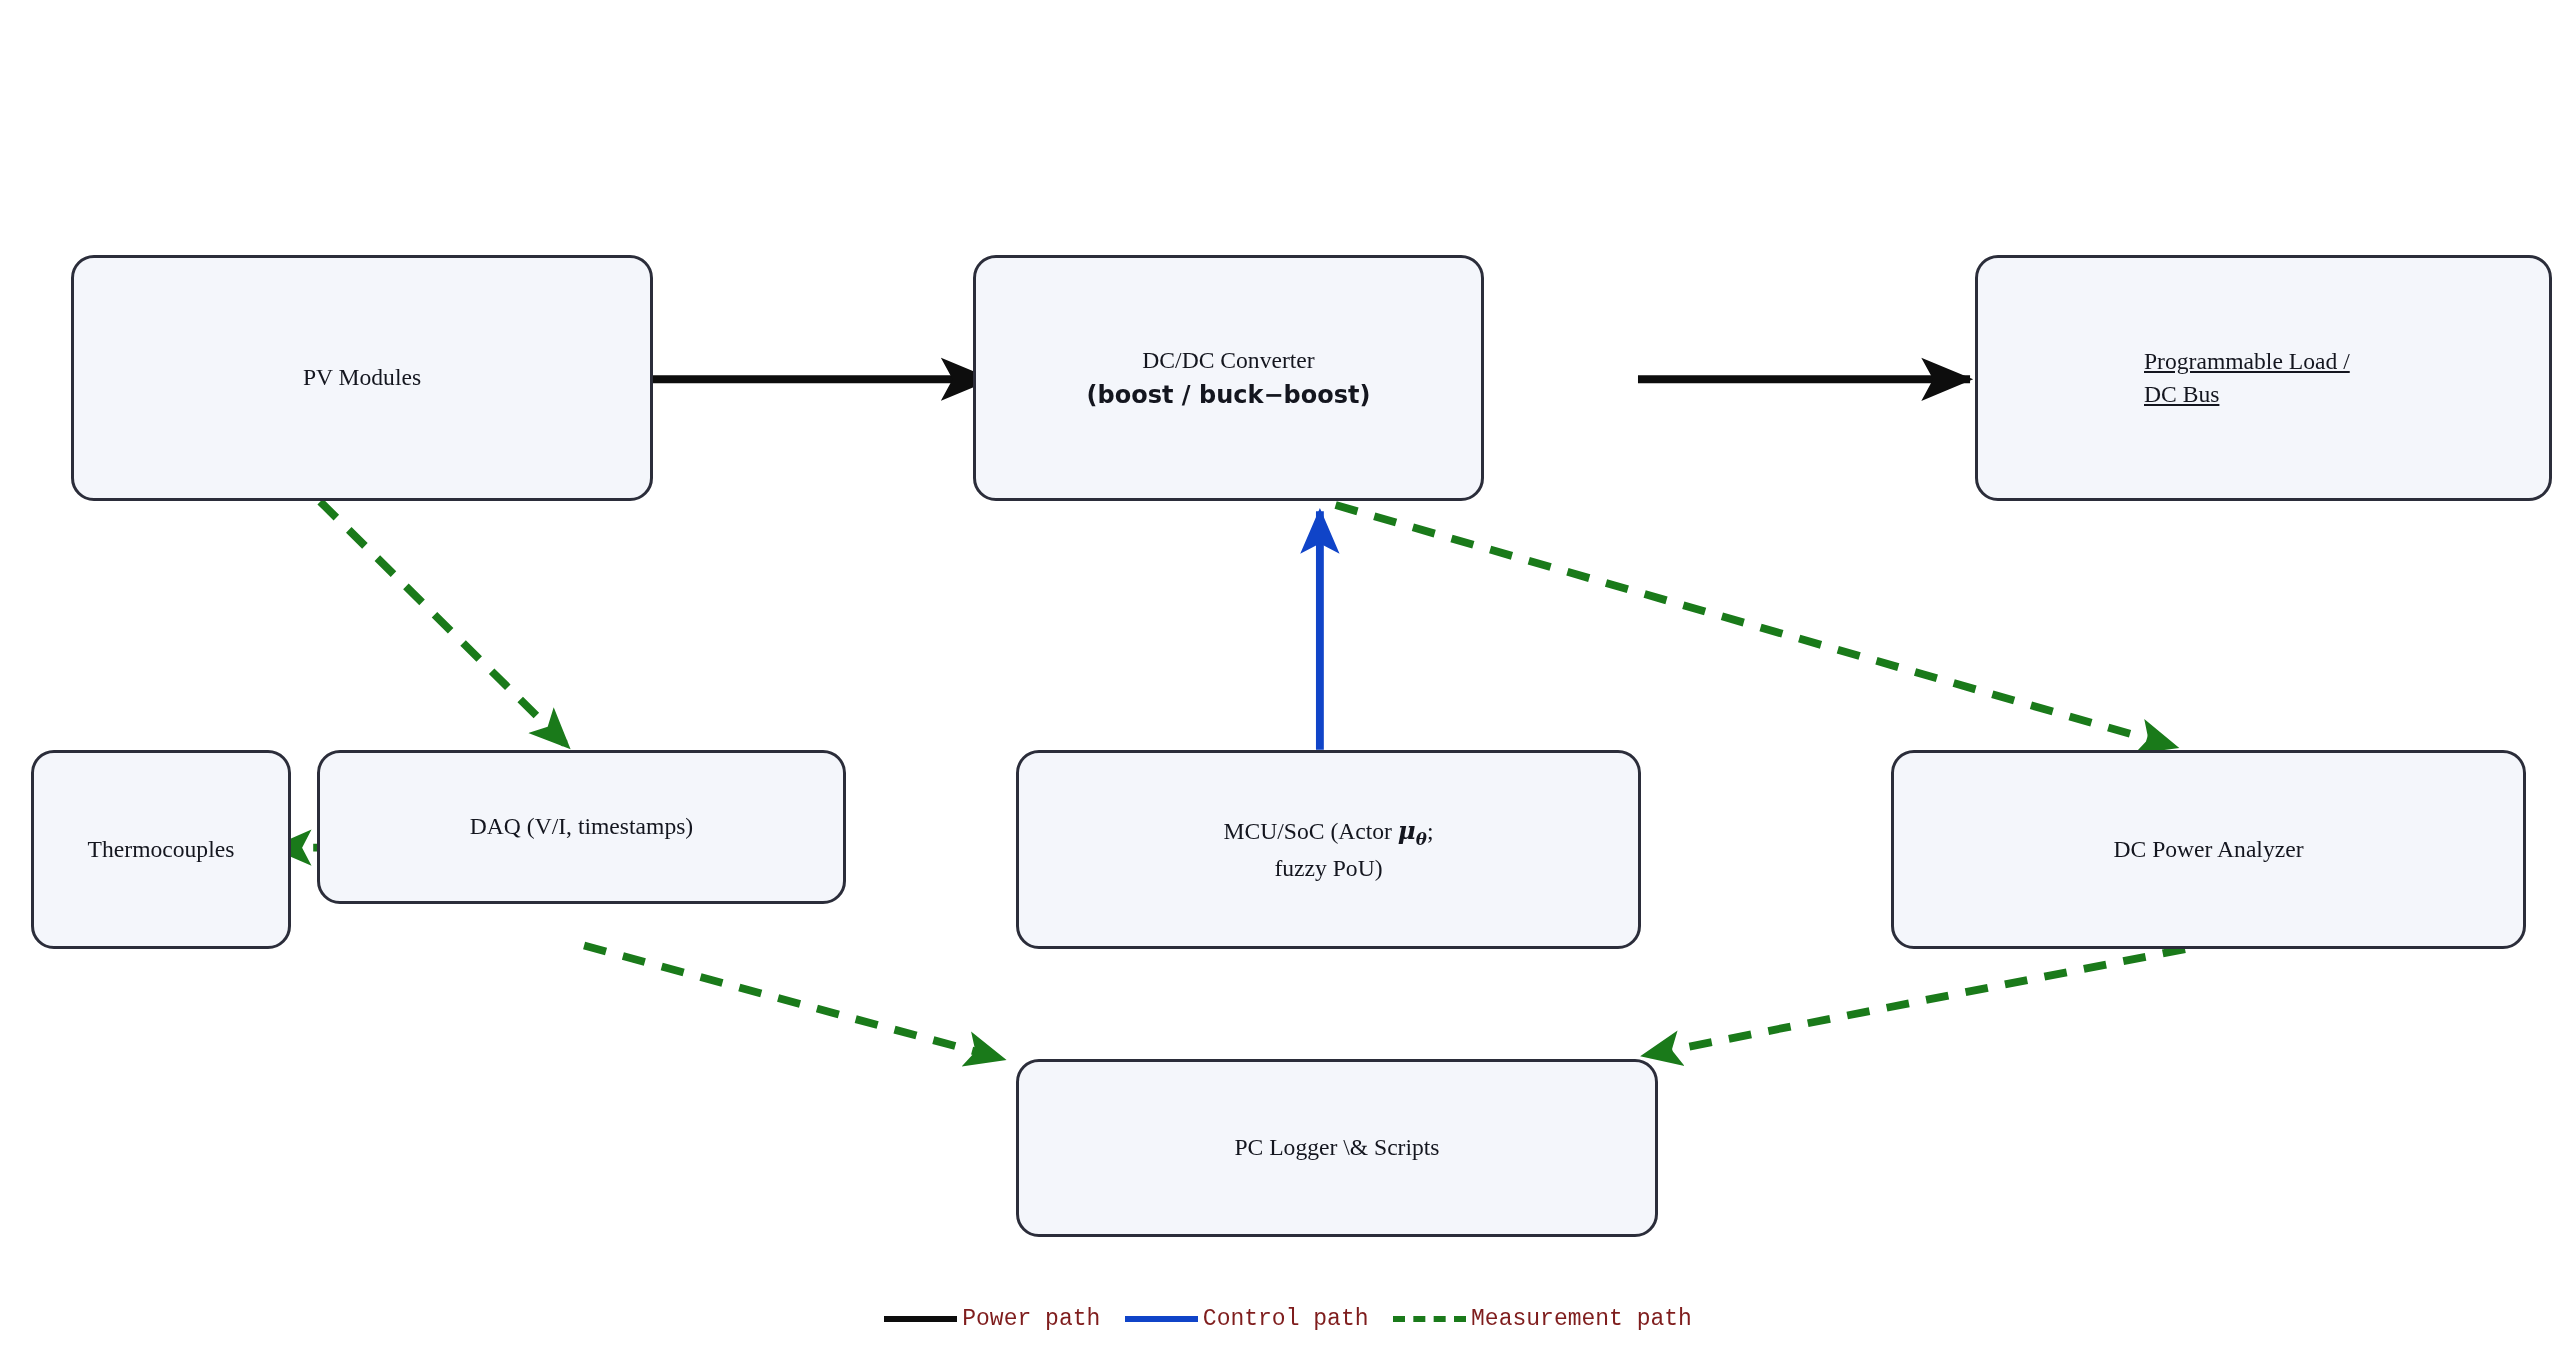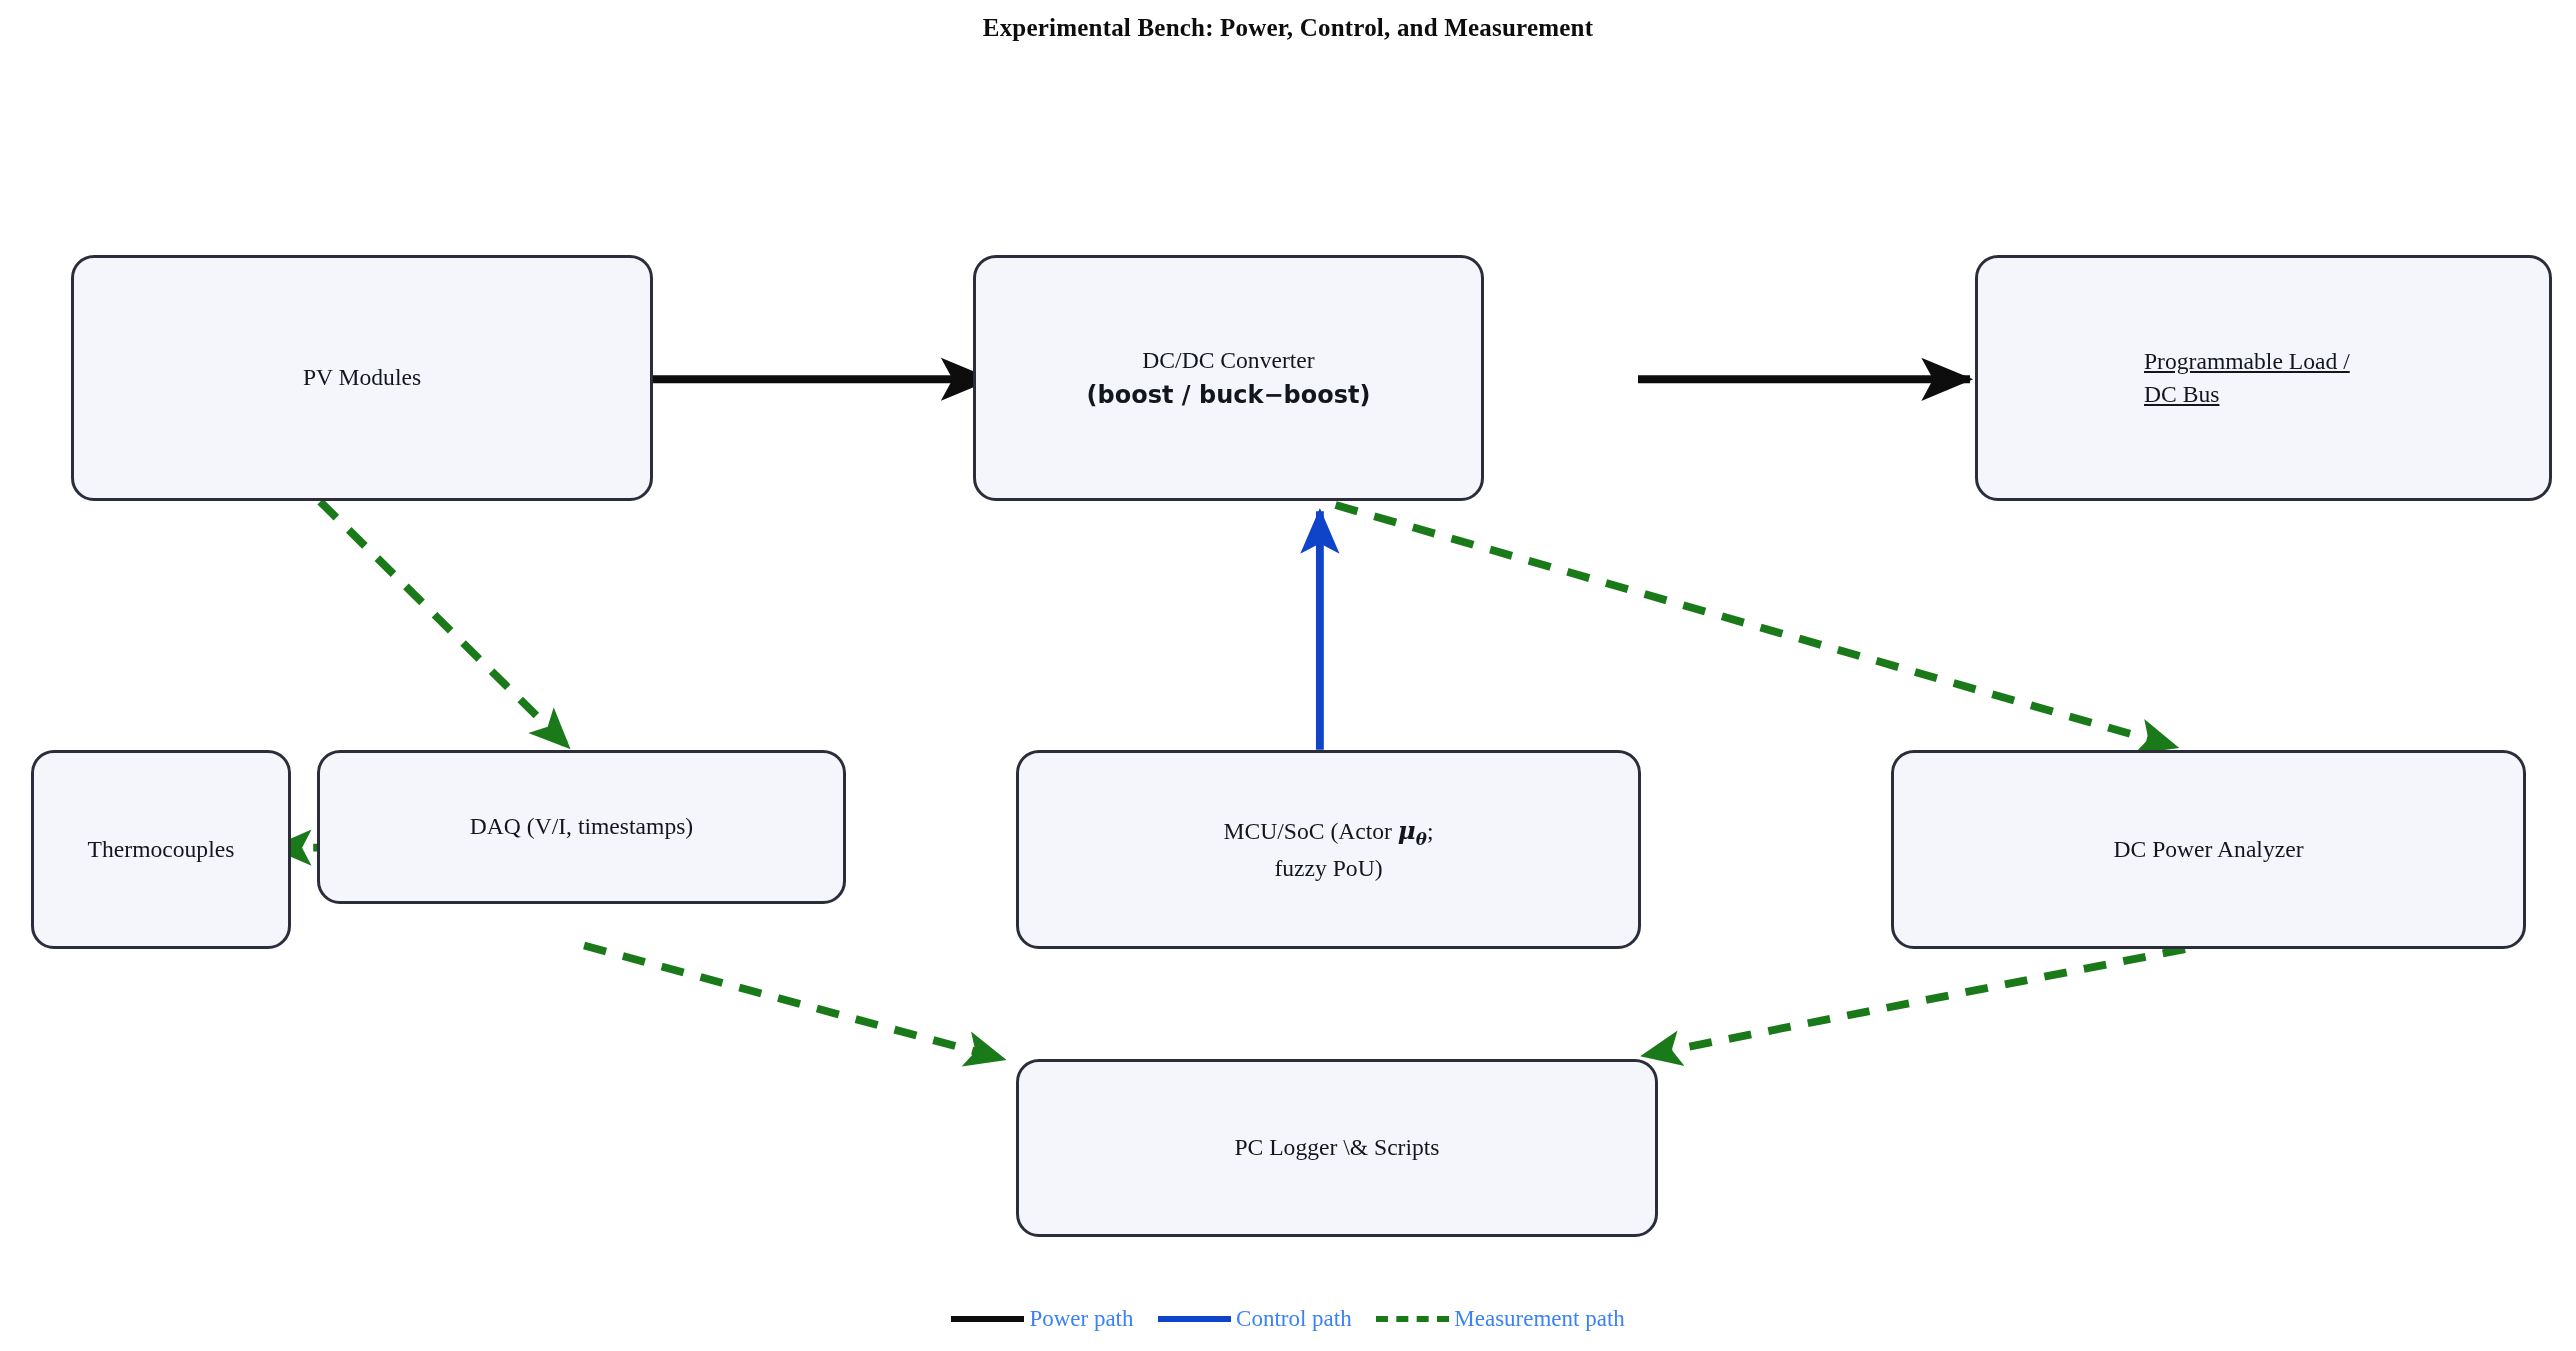--- a/index.html
+++ b/index.html
@@ -94,31 +94,30 @@
   }
   .legend-swatch {
     width: 73px;
     height: 0;
     margin-right: 5.2px;
   }
   .legend-swatch.solid-black { border-top: 6.1px solid #0d0d0d; }
   .legend-swatch.solid-blue  { border-top: 6.1px solid #1044c8; }
   .legend-swatch.dashed-green{ border-top: 6.1px dashed #1a7a1a; }
   .legend-label {
-    font-family: Liberation Serif, serif;
+    font-family: Liberation Mono, monospace;
     font-size: 23px;
-    color: #3b82f6;
+    color: #7f1d1d;
   }
 </style>
 </head>
 <body>
 
 <div id="canvas">
 
-  <div id="diagram-title">Experimental Bench: Power, Control, and Measurement</div>
 
   <svg id="edges" viewBox="0 0 2947 1546" xmlns="http://www.w3.org/2000/svg">
     <defs>
       <marker id="arrow-black" markerWidth="7" markerHeight="7" refX="6.2" refY="3.0" orient="auto" markerUnits="strokeWidth">
         <path d="M0,0.25 L6.6,3 L0,5.75 L1.5,3 Z" fill="#0d0d0d"></path>
       </marker>
       <marker id="arrow-blue" markerWidth="6.2" markerHeight="6.2" refX="5.4" refY="2.7" orient="auto" markerUnits="strokeWidth">
         <path d="M0,0.2 L5.8,2.7 L0,5.2 L1.3,2.7 Z" fill="#1044c8"></path>
       </marker>
       <marker id="arrow-green" markerWidth="5.6" markerHeight="5.6" refX="4.9" refY="2.45" orient="auto" markerUnits="strokeWidth">

